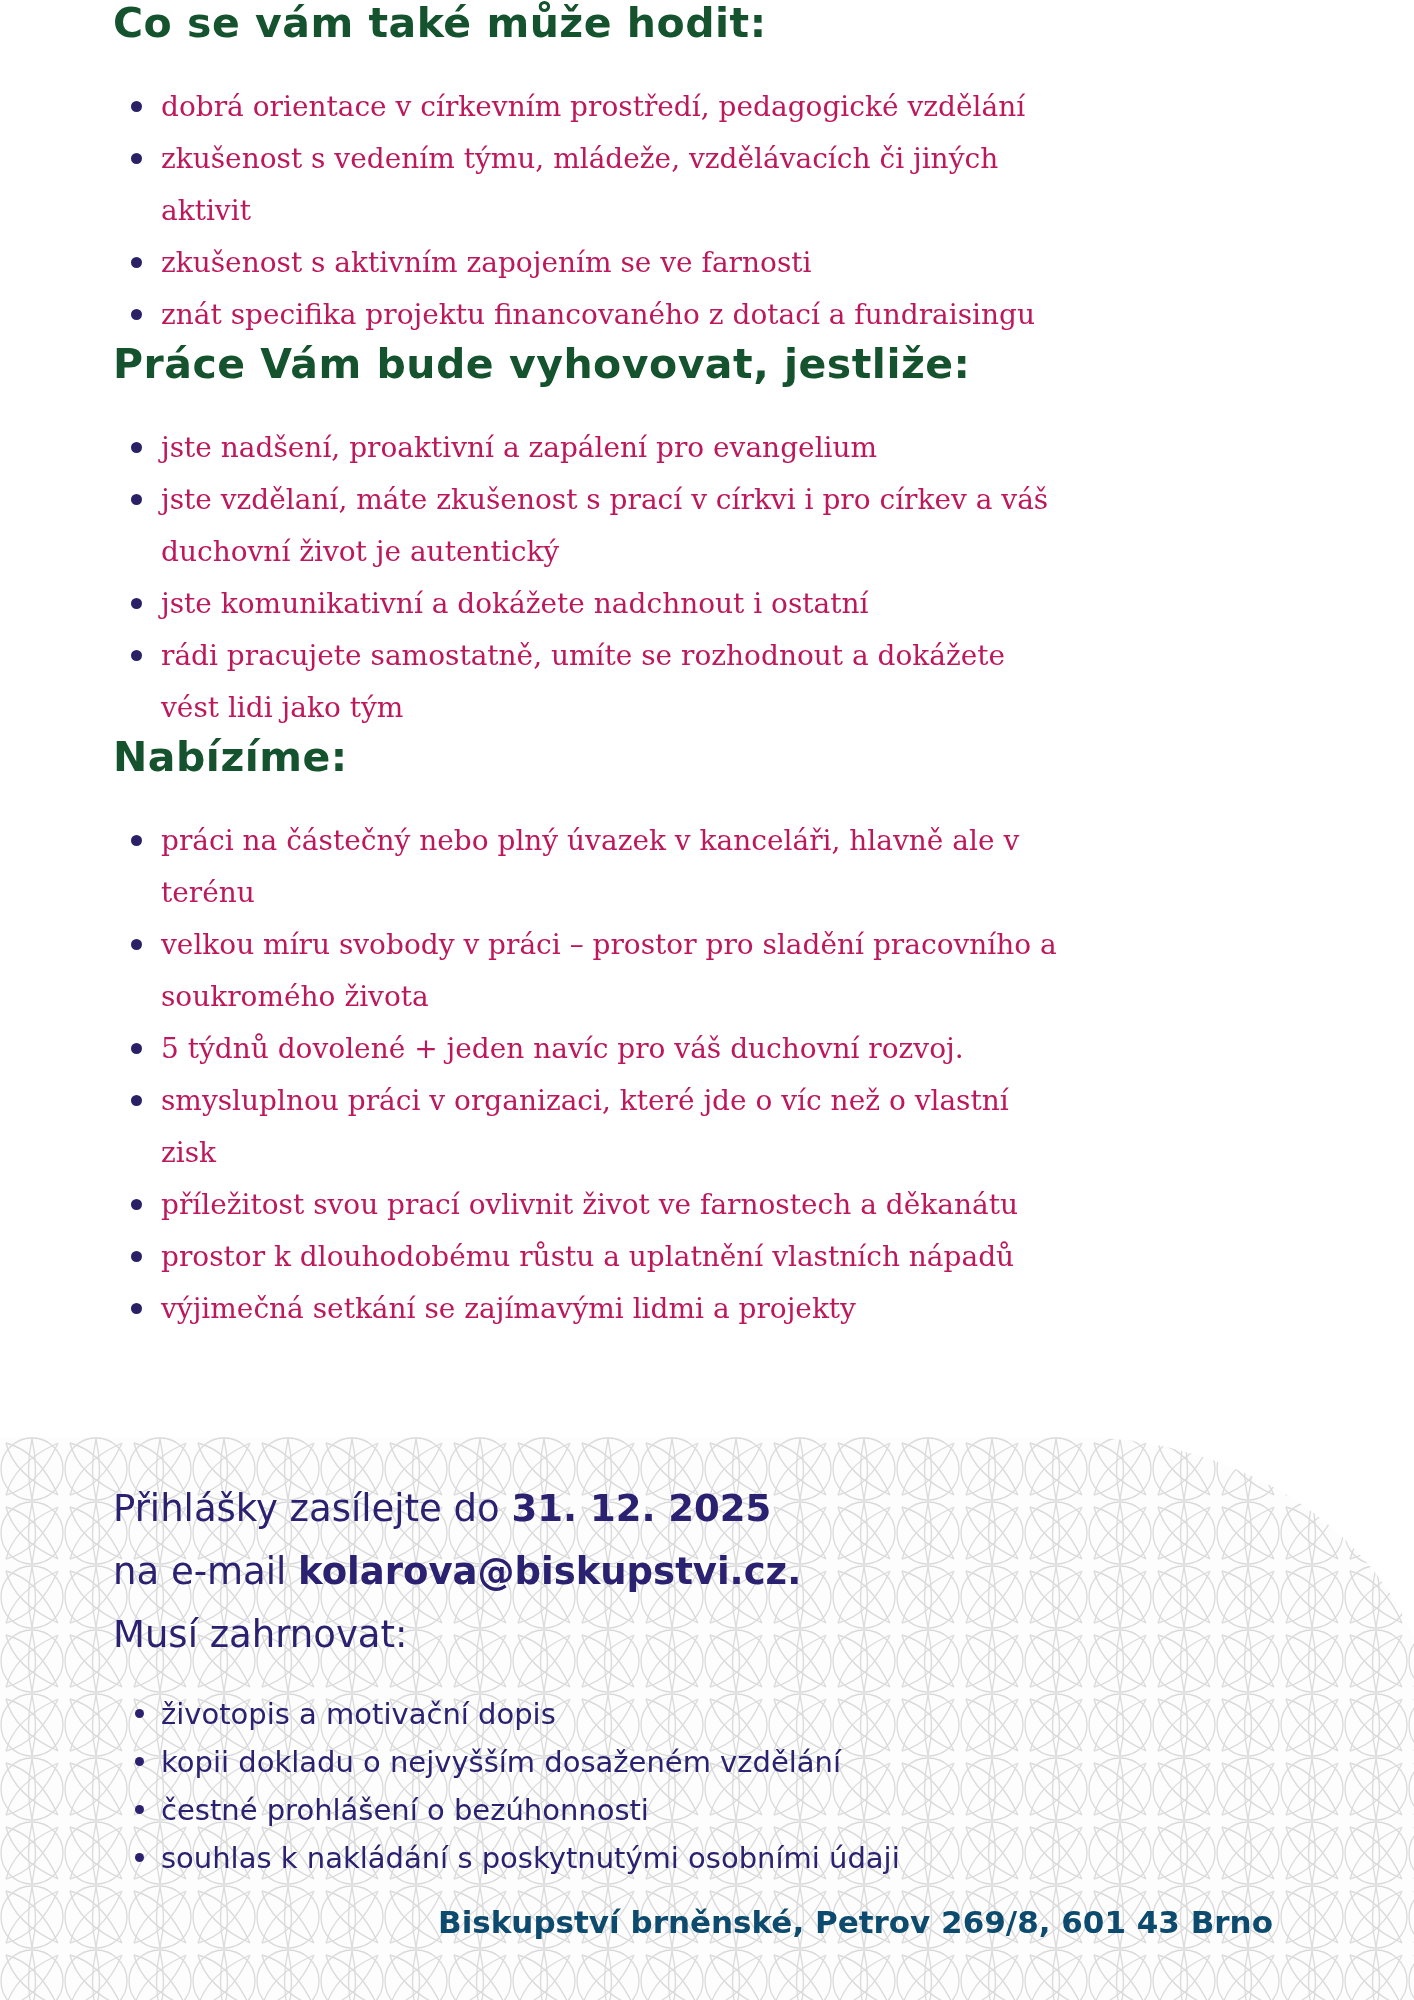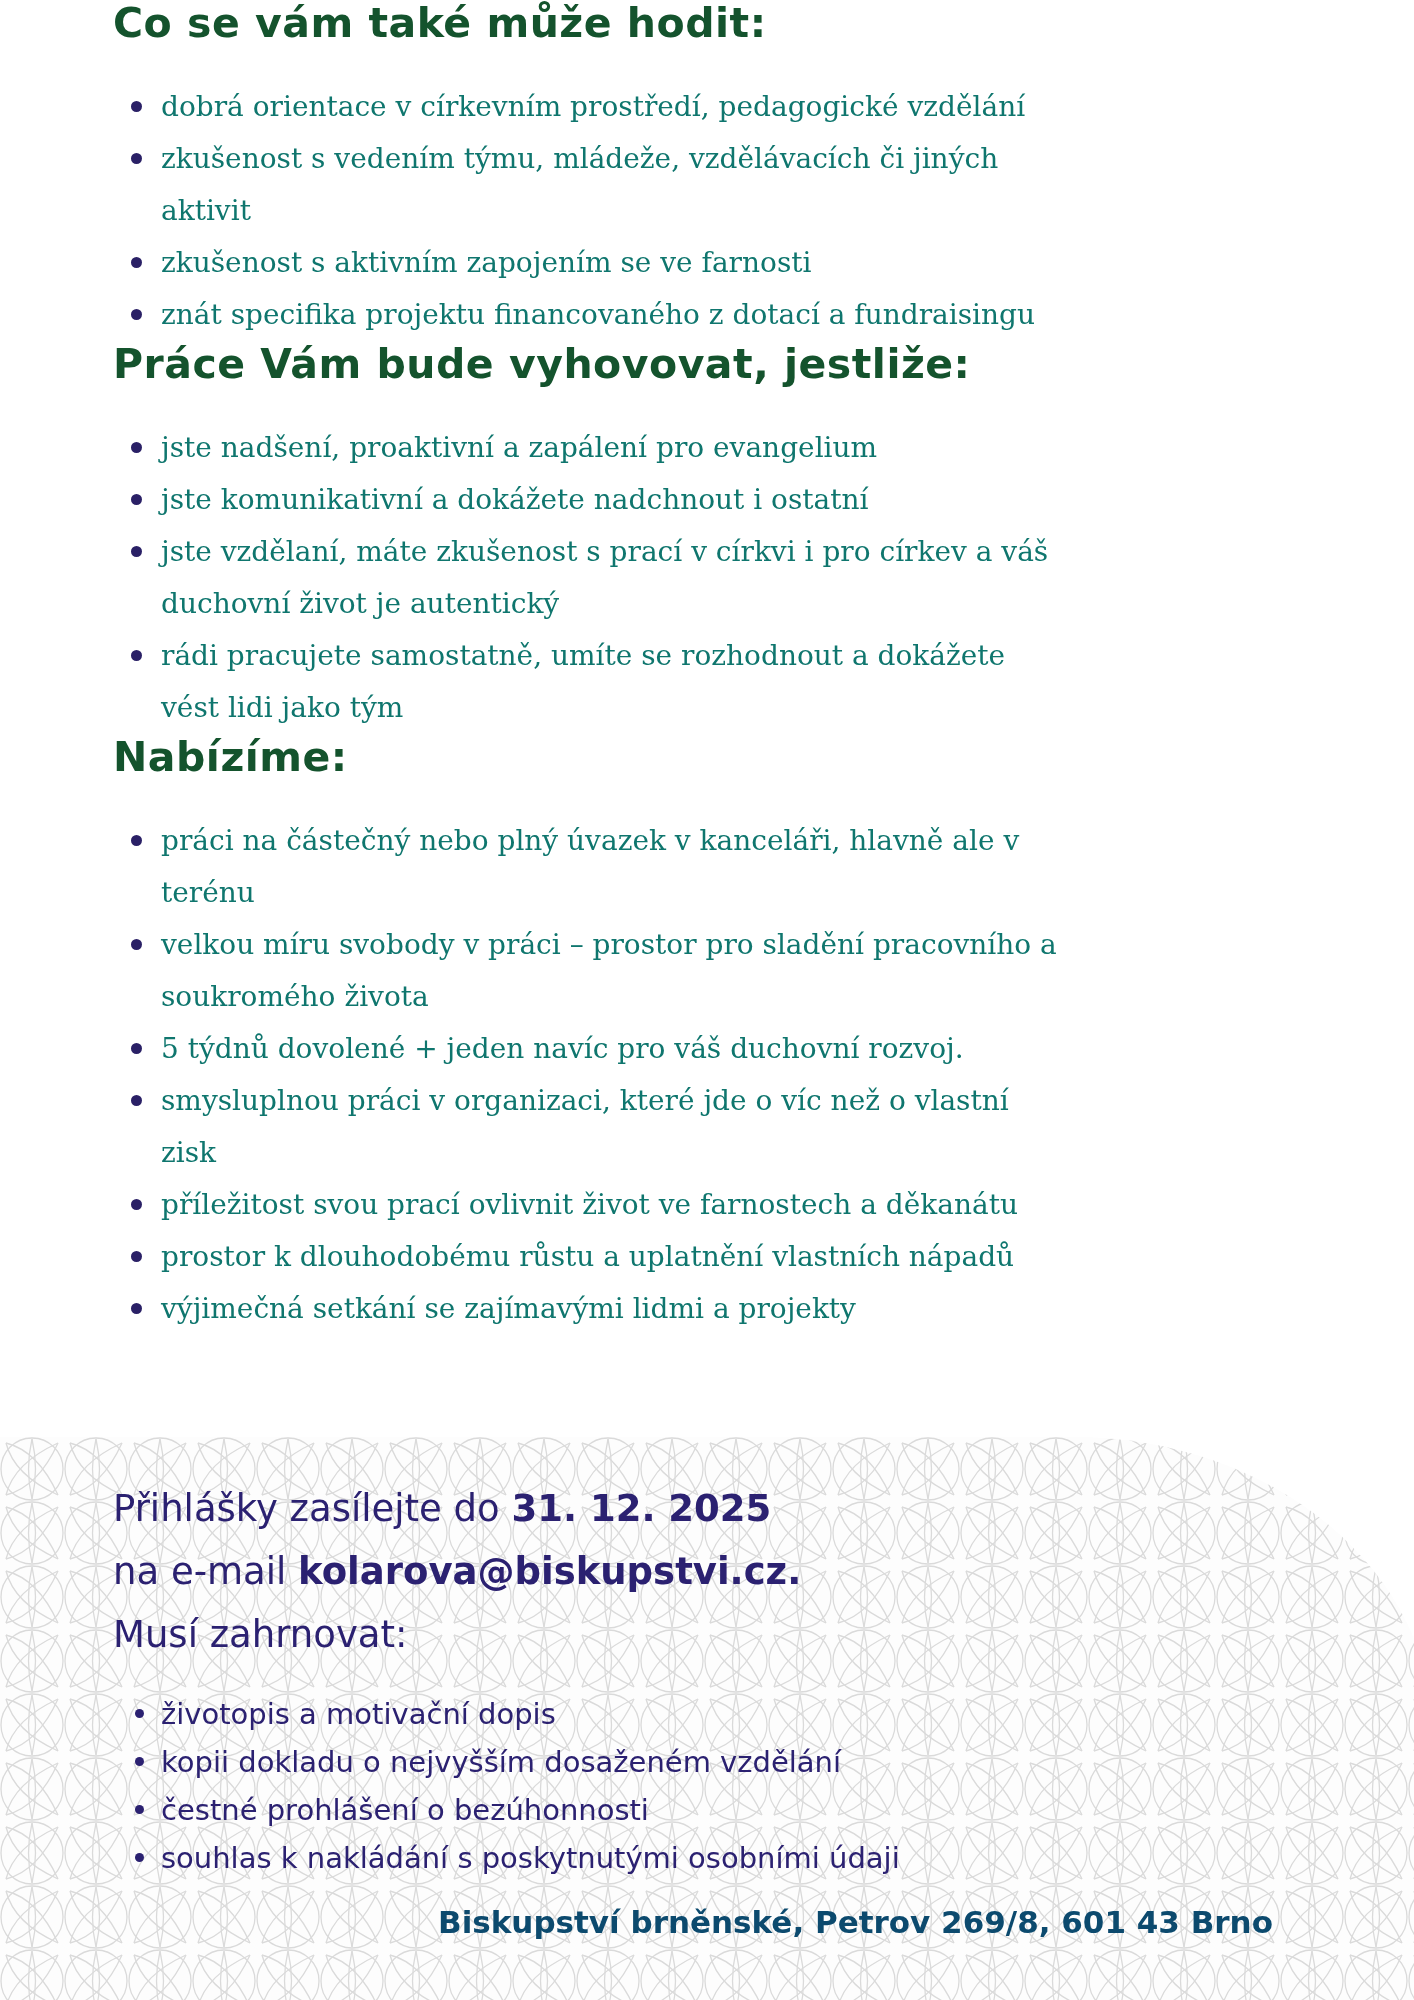--- a/index.html
+++ b/index.html
@@ -27,21 +27,21 @@
   }
   .h1{margin-top:50px;}
   .h2{margin-top:36px;}
   .h3{margin-top:36px;}
   ul.serif-list{
     list-style:none;
     margin:34px 0 0 0;
     padding:0 0 0 48px;
     font-size:28px;
     line-height:52px;
-    color:#0f766e;
+    color:#be185d;
   }
   ul.serif-list li{position:relative;}
   ul.serif-list li .dot{
     position:absolute;
     left:-30px;top:20px;
     width:11px;height:11px;
     border-radius:50%;
     background:#2A2066;
   }
   
@@ -107,22 +107,22 @@
     <ul class="serif-list">
       <li><span class="dot"></span><span>dobrá orientace v církevním prostředí, pedagogické vzdělání</span></li>
       <li><span class="dot"></span><span>zkušenost s vedením týmu, mládeže, vzdělávacích či jiných aktivit</span></li>
       <li><span class="dot"></span><span>zkušenost s aktivním zapojením se ve farnosti</span></li>
       <li><span class="dot"></span><span>znát specifika projektu financovaného z dotací a fundraisingu</span></li>
     </ul>
 
     <h2 class="section-heading h2">Práce Vám bude vyhovovat, jestliže:</h2>
     <ul class="serif-list">
       <li><span class="dot"></span><span>jste nadšení, proaktivní a zapálení pro evangelium</span></li>
+      <li><span class="dot"></span><span>jste vzdělaní, máte zkušenost s prací v církvi i pro církev a váš duchovní život je autentický</span></li>
       <li><span class="dot"></span><span>jste komunikativní a dokážete nadchnout i ostatní</span></li>
-      <li><span class="dot"></span><span>jste vzdělaní, máte zkušenost s prací v církvi i pro církev a váš duchovní život je autentický</span></li>
       <li><span class="dot"></span><span>rádi pracujete samostatně, umíte se rozhodnout a dokážete vést lidi jako tým</span></li>
     </ul>
 
     <h2 class="section-heading h3">Nabízíme:</h2>
     <ul class="serif-list">
       <li><span class="dot"></span><span>práci na částečný nebo plný úvazek v kanceláři, hlavně ale v terénu</span></li>
       <li><span class="dot"></span><span>velkou míru svobody v práci – prostor pro sladění pracovního a soukromého života</span></li>
       <li><span class="dot"></span><span>5 týdnů dovolené + jeden navíc pro váš duchovní rozvoj.</span></li>
       <li><span class="dot"></span><span>smysluplnou práci v organizaci, které jde o víc než o vlastní zisk</span></li>
       <li><span class="dot"></span><span>příležitost svou prací ovlivnit život ve farnostech a děkanátu</span></li>

